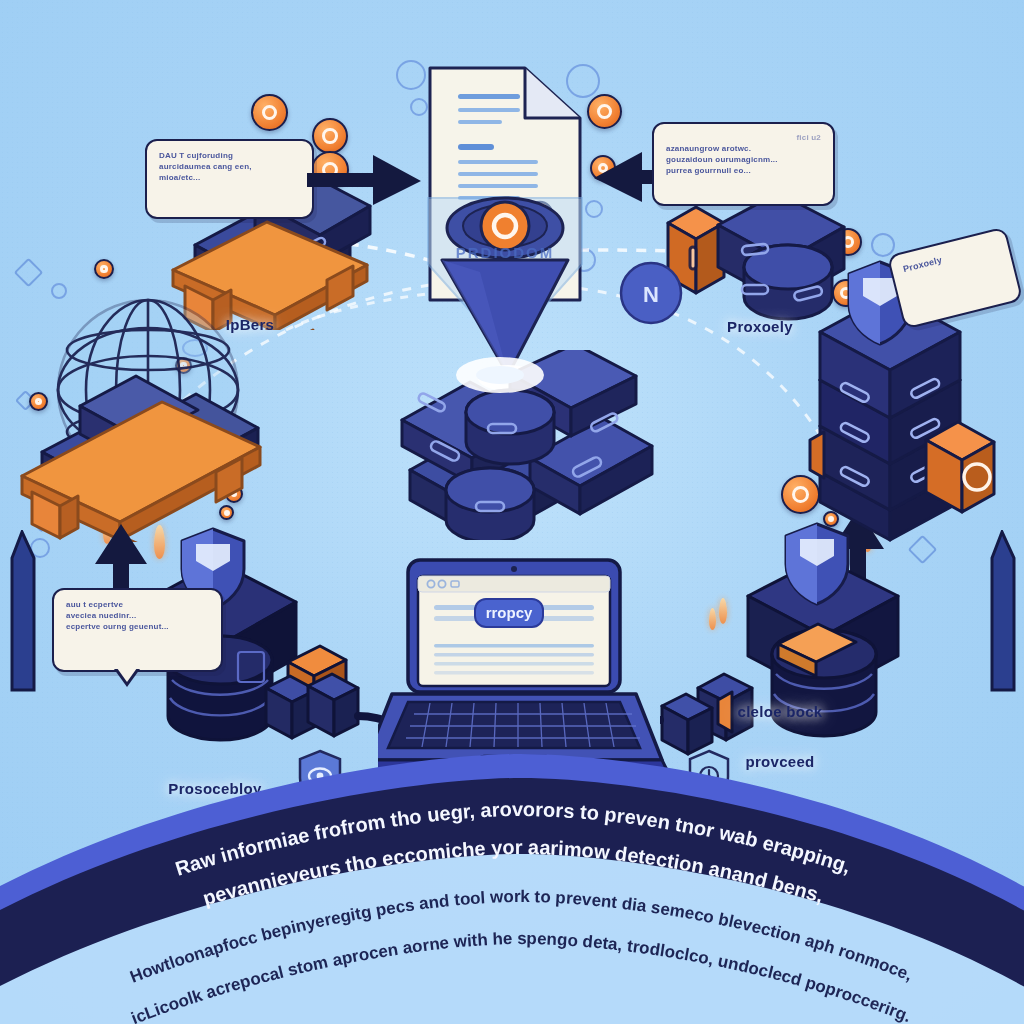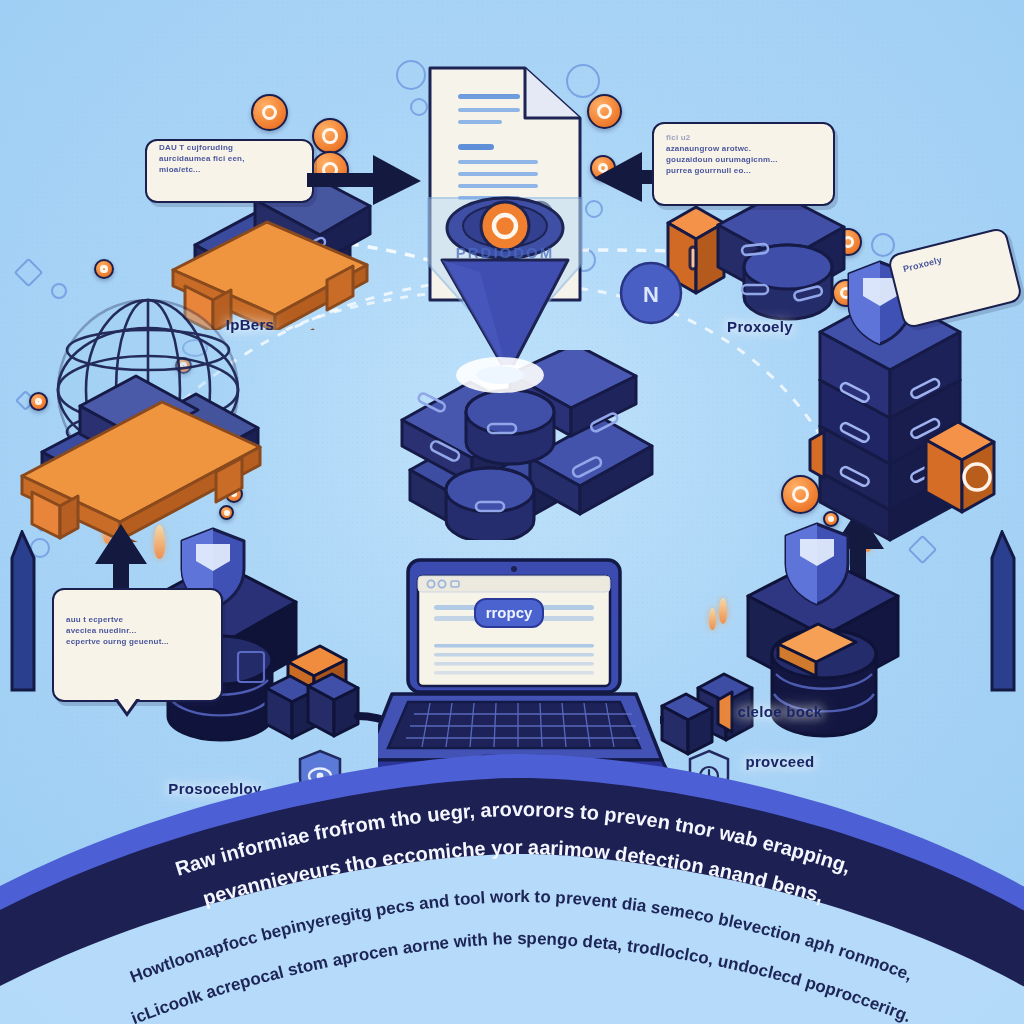--- a/index.html
+++ b/index.html
@@ -116,23 +116,23 @@
       <polygon points="18,140 18,156 120,201 120,185" fill="#c96c27"></polygon>
       <polygon points="120,185 120,201 212,151 212,135" fill="#b65e1f"></polygon>
       <polygon points="30,156 30,188 58,202 58,170" fill="#e8853a"></polygon>
       <polygon points="58,170 58,202 76,192 76,160" fill="#b75f22"></polygon>
       <polygon points="112,196 112,226 140,240 140,210" fill="#e8853a"></polygon>
       <polygon points="140,210 140,240 158,230 158,200" fill="#b75f22"></polygon>
       <polygon points="172,150 172,180 198,166 198,136" fill="#c96c27"></polygon>
     </g>
   </svg>
 
-  <div class="bubble" style="left:145px;top:139px;width:141px;height:58px;padding:1px 12px;">
+  <div class="bubble" style="left:145px;top:139px;width:141px;height:58px;padding:9px 12px;">
     <div class="bub-txt">DAU T cujforuding</div>
-    <div class="bub-txt">aurcidaumea fici een,</div>
+    <div class="bub-txt">aurcidaumea cang een,</div>
     <div class="bub-txt">mioa/etc...</div>
   </div>
 
   <svg class="abs" width="300" height="280" style="left:20px;top:262px;">
     <g stroke="#1d2352" stroke-width="2.6" fill="none" opacity=".95">
       <circle cx="128" cy="128" r="90" fill="#9fcdf2" opacity=".35" stroke="#1d2352"></circle>
       <ellipse cx="128" cy="128" rx="90" ry="34"></ellipse>
       <ellipse cx="128" cy="128" rx="90" ry="62"></ellipse>
       <ellipse cx="128" cy="128" rx="62" ry="90"></ellipse>
       <ellipse cx="128" cy="128" rx="32" ry="90"></ellipse>
@@ -262,21 +262,21 @@
       <ellipse cx="128" cy="82" rx="44" ry="22" fill="#3b4aa0"></ellipse>
       <path d="M84 82 L84 112 A44 22 0 0 0 172 112 L172 82" fill="#252c6a" stroke="#151a46" stroke-width="3"></path>
       <ellipse cx="128" cy="82" rx="44" ry="22" fill="#3f4ea8" stroke="#151a46" stroke-width="3"></ellipse>
       <rect x="82" y="60" width="26" height="9" rx="4.5" fill="none" stroke="#92a6ea" stroke-width="2.6" transform="rotate(-6 95 64)"></rect>
       <rect x="82" y="100" width="26" height="9" rx="4.5" fill="none" stroke="#92a6ea" stroke-width="2.6"></rect>
       <rect x="134" y="104" width="28" height="9" rx="4.5" fill="none" stroke="#92a6ea" stroke-width="2.6" transform="rotate(-14 148 108)"></rect>
     </g>
   </svg>
 
   <div class="bubble" style="left:652px;top:122px;width:155px;height:64px;padding:8px 12px;">
-    <div class="bub-txt" style="opacity:.45;">fici        u2</div>
+    <div class="bub-txt" style="opacity:.45;text-align:right;">fici        u2</div>
     <div class="bub-txt">azanaungrow arotwc.</div>
     <div class="bub-txt">gouzaidoun ourumagicnm...</div>
     <div class="bub-txt">purrea gourrnull eo...</div>
   </div>
 
   <svg class="abs" width="70" height="70" style="left:618px;top:260px;">
     <circle cx="33" cy="33" r="30" fill="#4a5fc4" stroke="#2a3484" stroke-width="2.5"></circle>
     <text x="33" y="42" text-anchor="middle" font-family="Liberation Sans, sans-serif" font-size="22" font-weight="700" fill="#dbe6ff">N</text>
   </svg>
 
@@ -351,21 +351,21 @@
     </g>
 
     <path d="M238 176 C 258 176, 268 182, 282 186" stroke="#10143d" stroke-width="8" fill="none" stroke-linecap="round"></path>
   </svg>
 
   <svg class="abs" width="74" height="88" style="left:176px;top:525px;">
     <path d="M37 4 L68 16 L68 44 C68 64 52 78 37 84 C22 78 6 64 6 44 L6 16 Z" fill="#3f51b5" stroke="#171c4a" stroke-width="3" stroke-linejoin="round"></path>
     <path d="M37 4 L37 84 C22 78 6 64 6 44 L6 16 Z" fill="#5e74d8"></path>
     <path d="M20 19 L54 19 L54 36 L37 46 L20 36 Z" fill="#e8f1ff" opacity=".9"></path>
   </svg>
-  <div class="bubble" style="left:52px;top:588px;width:143px;height:62px;padding:24px 12px;">
+  <div class="bubble" style="left:52px;top:588px;width:143px;height:62px;padding:9px 12px;">
     <div class="bub-txt">auu t ecpertve</div>
     <div class="bub-txt">aveciea nuedinr...</div>
     <div class="bub-txt">ecpertve ourng geuenut...</div>
     <div class="tail" style="left:60px;bottom:-17px;border-left:13px solid transparent;border-right:13px solid transparent;border-top:18px solid #1b1f4d;"></div>
     <div class="tail" style="left:63px;bottom:-12px;border-left:10px solid transparent;border-right:10px solid transparent;border-top:14px solid #f7f3e9;"></div>
   </div>
   <div class="ilabel" style="left:150px;top:740px;width:130px;margin-top:40px;">Prosocebloy</div>
   <svg class="abs" width="48" height="56" style="left:296px;top:748px;">
     <path d="M24 3 L44 11 L44 30 C44 43 34 52 24 55 C14 52 4 43 4 30 L4 11 Z" fill="#5b79d6" stroke="#22295f" stroke-width="2.5"></path>
     <ellipse cx="24" cy="28" rx="11" ry="7.5" fill="none" stroke="#e6eeff" stroke-width="2.3"></ellipse>

